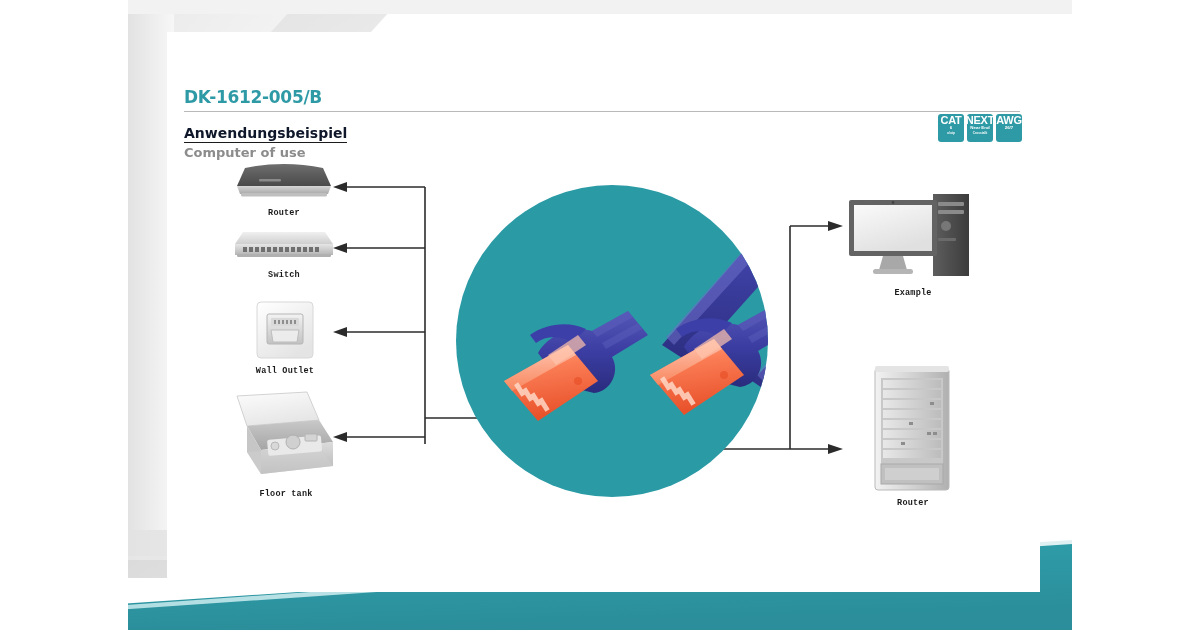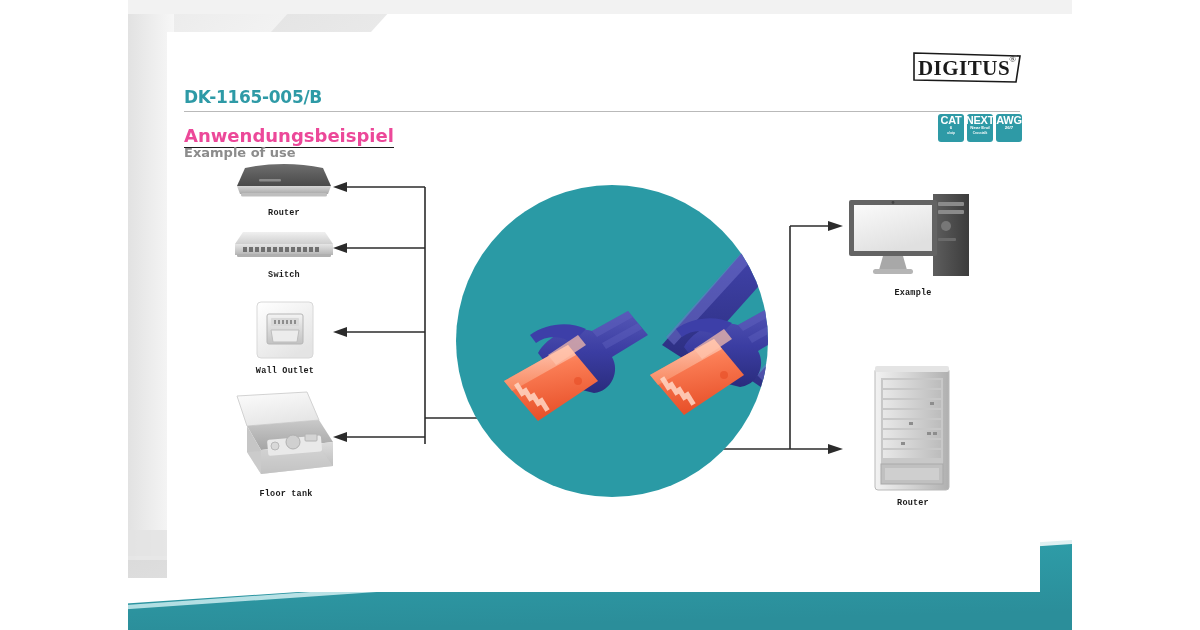--- a/index.html
+++ b/index.html
@@ -62,22 +62,22 @@
     overflow:hidden;
   }
   .badge-main{font-size:11px;font-weight:700;line-height:9px;letter-spacing:-0.2px;}
   .badge-sub{font-size:4.4px;line-height:4.6px;font-weight:700;text-align:center;
     margin-top:1px;padding:0 1px;}
   .badge-sub2{font-size:3.2px;line-height:3.6px;font-weight:700;text-align:center;
     margin-top:1px;opacity:.95;}
 
   
   #h-de{
-    position:absolute;left:17px;top:93px;font-size:18px;font-weight:700;
-    color:#ec4899;border-bottom:1.4px solid #1b1b1b;padding-bottom:1px;
+    position:absolute;left:17px;top:93px;font-size:14px;font-weight:700;
+    color:#0f172a;border-bottom:1.4px solid #1b1b1b;padding-bottom:1px;
     font-family:"DejaVu Sans", sans-serif;
   }
   #h-en{
     position:absolute;left:17px;top:113px;font-size:13px;font-weight:700;
     color:#8c8c8c;font-family:"DejaVu Sans", sans-serif;
   }
 
   
   #stage{position:absolute;left:0;top:0;width:873px;height:560px;}
   .node{position:absolute;}
@@ -133,30 +133,23 @@
     <polygon points="0,612 1072,540 1072,630 0,630" fill="url(#gTeal)"></polygon>
     <polygon points="0,614 1072,538 1072,544 0,618" fill="url(#gTealLite)" opacity="0.85"></polygon>
 
     <rect x="1072" y="0" width="128" height="630" fill="#ffffff"></rect>
     <rect x="0" y="0" width="128" height="630" fill="#ffffff"></rect>
   </svg>
 </div>
 
 <div id="card">
 
-  <div id="logo-wrap">
-    <svg class="logo-box" viewBox="0 0 110 36">
-      <polygon points="2,3 108,6 104,32 2,30" fill="#ffffff" stroke="#1a1a1a" stroke-width="1.6"></polygon>
-    </svg>
-    <div class="logo-text">DIGITUS</div>
-    <div class="logo-reg">®</div>
-  </div>
 
   <div id="title-row">
-    <span id="sku">DK-1165-005/B</span>
+    <span id="sku">DK-1612-005/B</span>
   </div>
   <div id="title-rule"></div>
 
   <div id="badges">
     <div class="badge">
       <span class="badge-main">CAT</span>
       <span class="badge-sub">6</span>
       <span class="badge-sub2">u/utp</span>
     </div>
     <div class="badge">
@@ -165,21 +158,21 @@
       <span class="badge-sub2">Crosstalk</span>
     </div>
     <div class="badge">
       <span class="badge-main">AWG</span>
       <span class="badge-sub">26/7</span>
       <span class="badge-sub2"></span>
     </div>
   </div>
 
   <div id="h-de">Anwendungsbeispiel</div>
-  <div id="h-en">Example of use</div>
+  <div id="h-en">Computer of use</div>
 
   <div id="stage">
 
     <svg width="873" height="560" style="position:absolute;left:0;top:0;">
       <g stroke="#2b2b2b" stroke-width="1.6" fill="none">
 
         <path d="M258,155 L258,412"></path>
 
         <path d="M258,155 L177,155"></path>
         <path d="M258,216 L177,216"></path>

